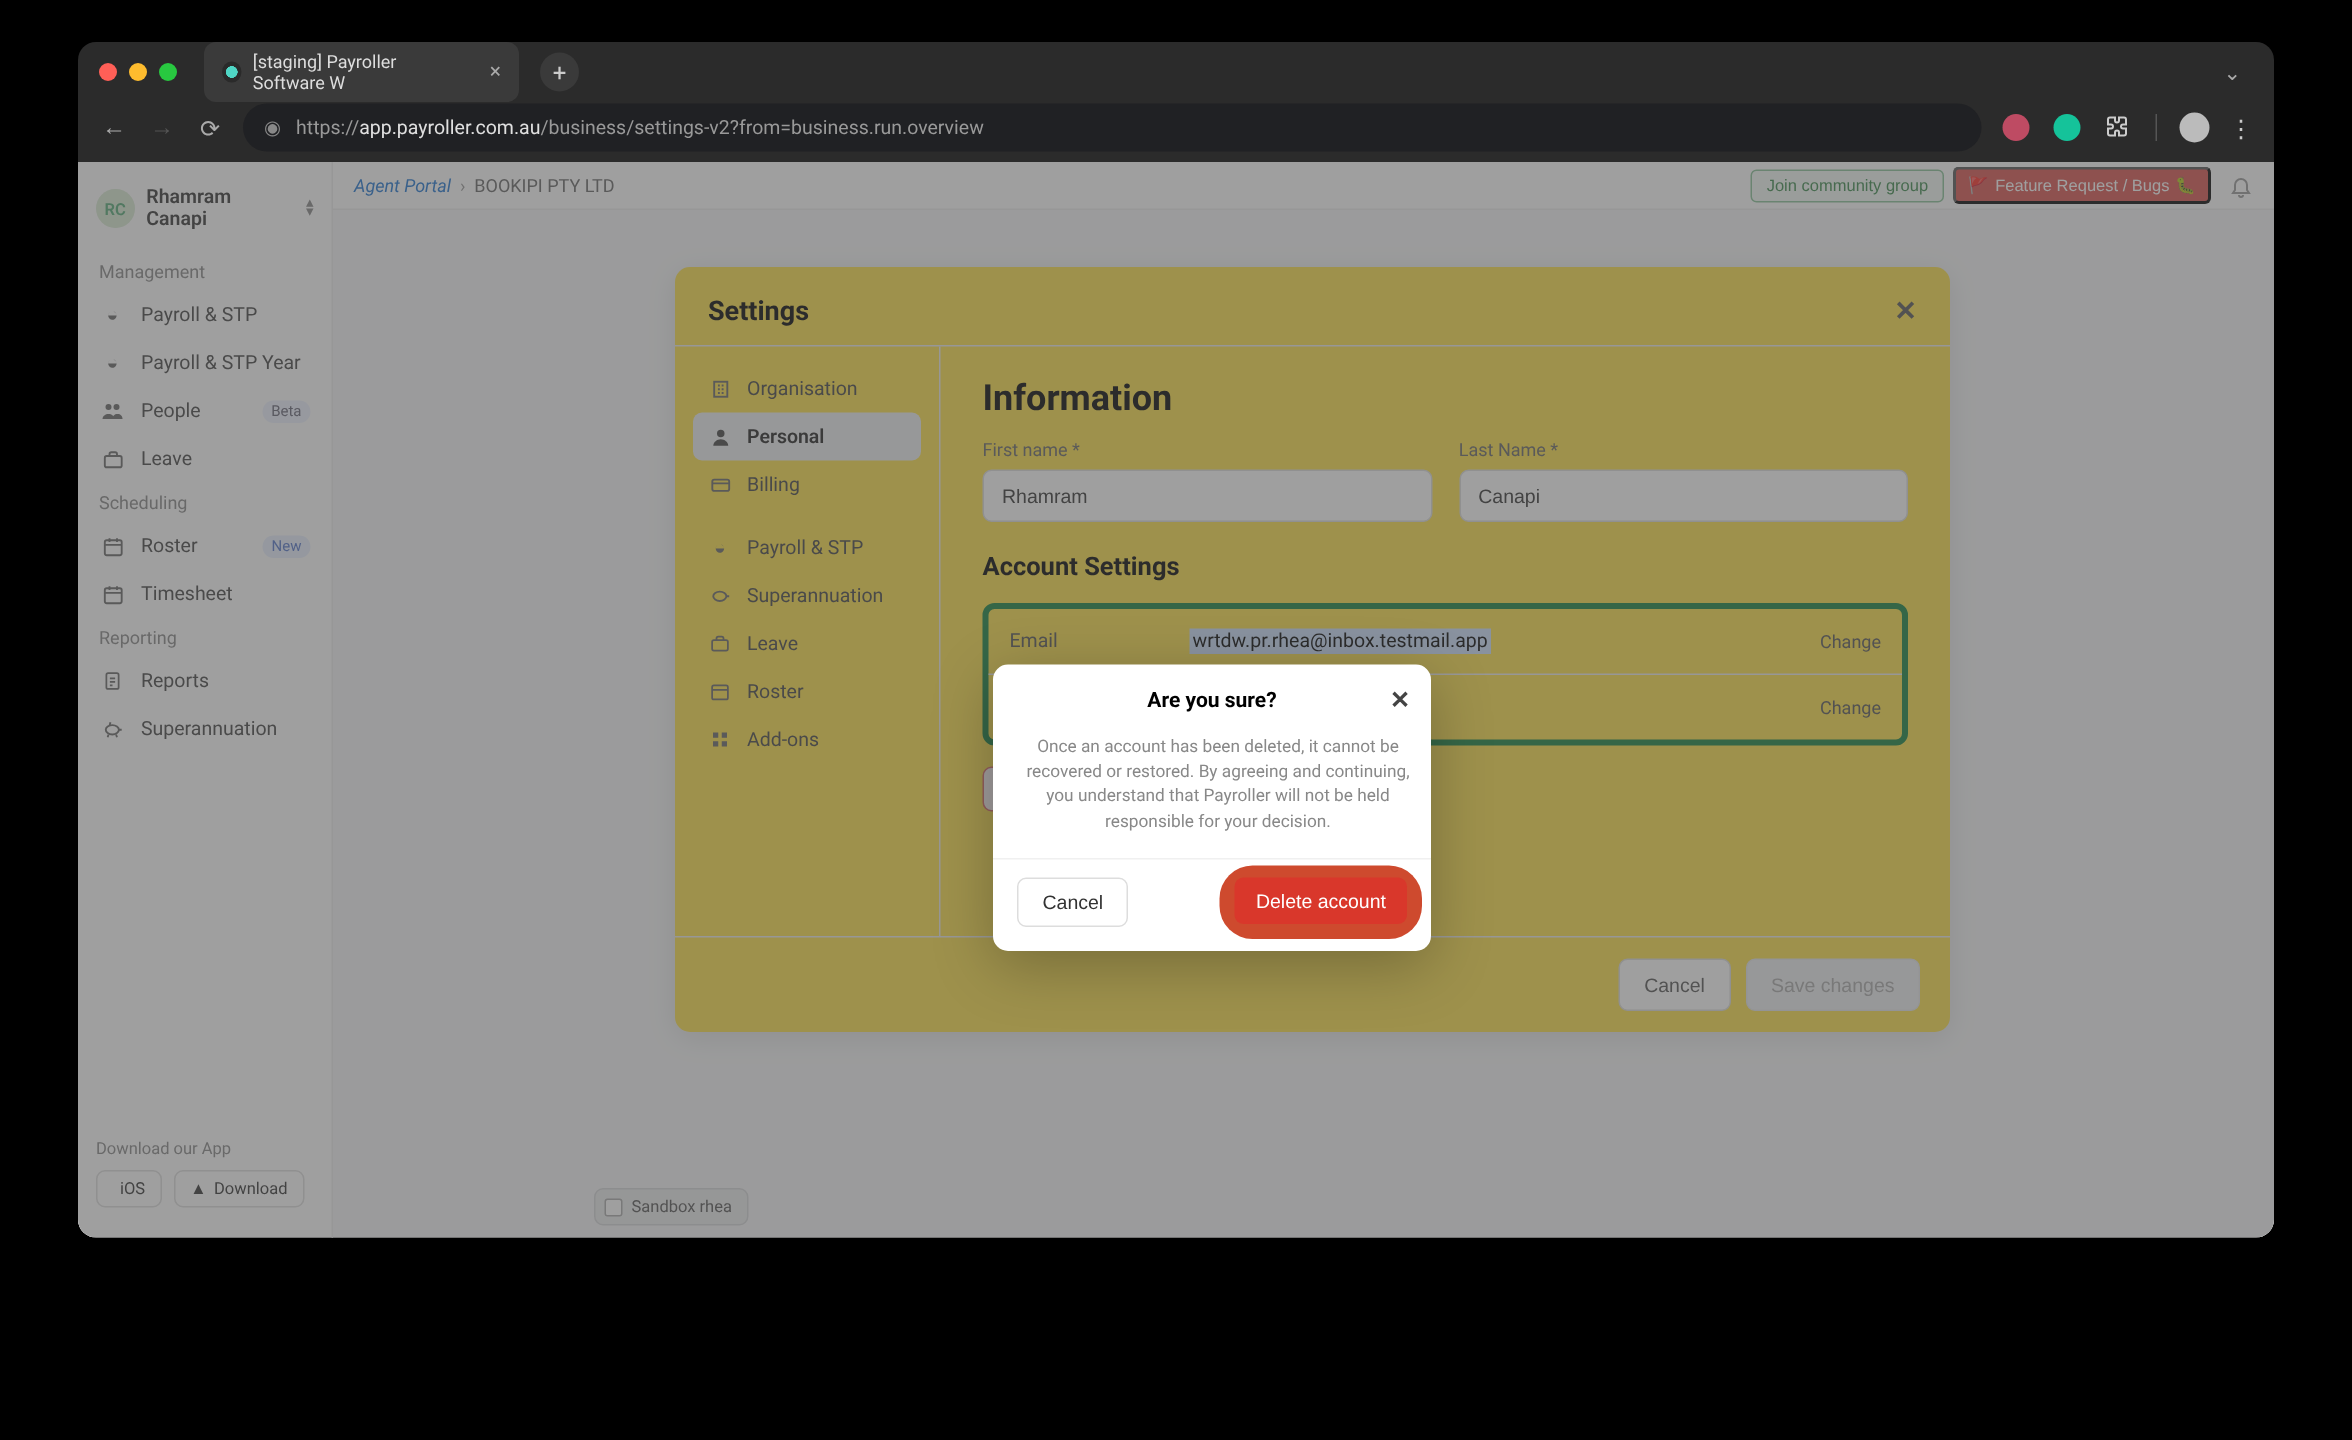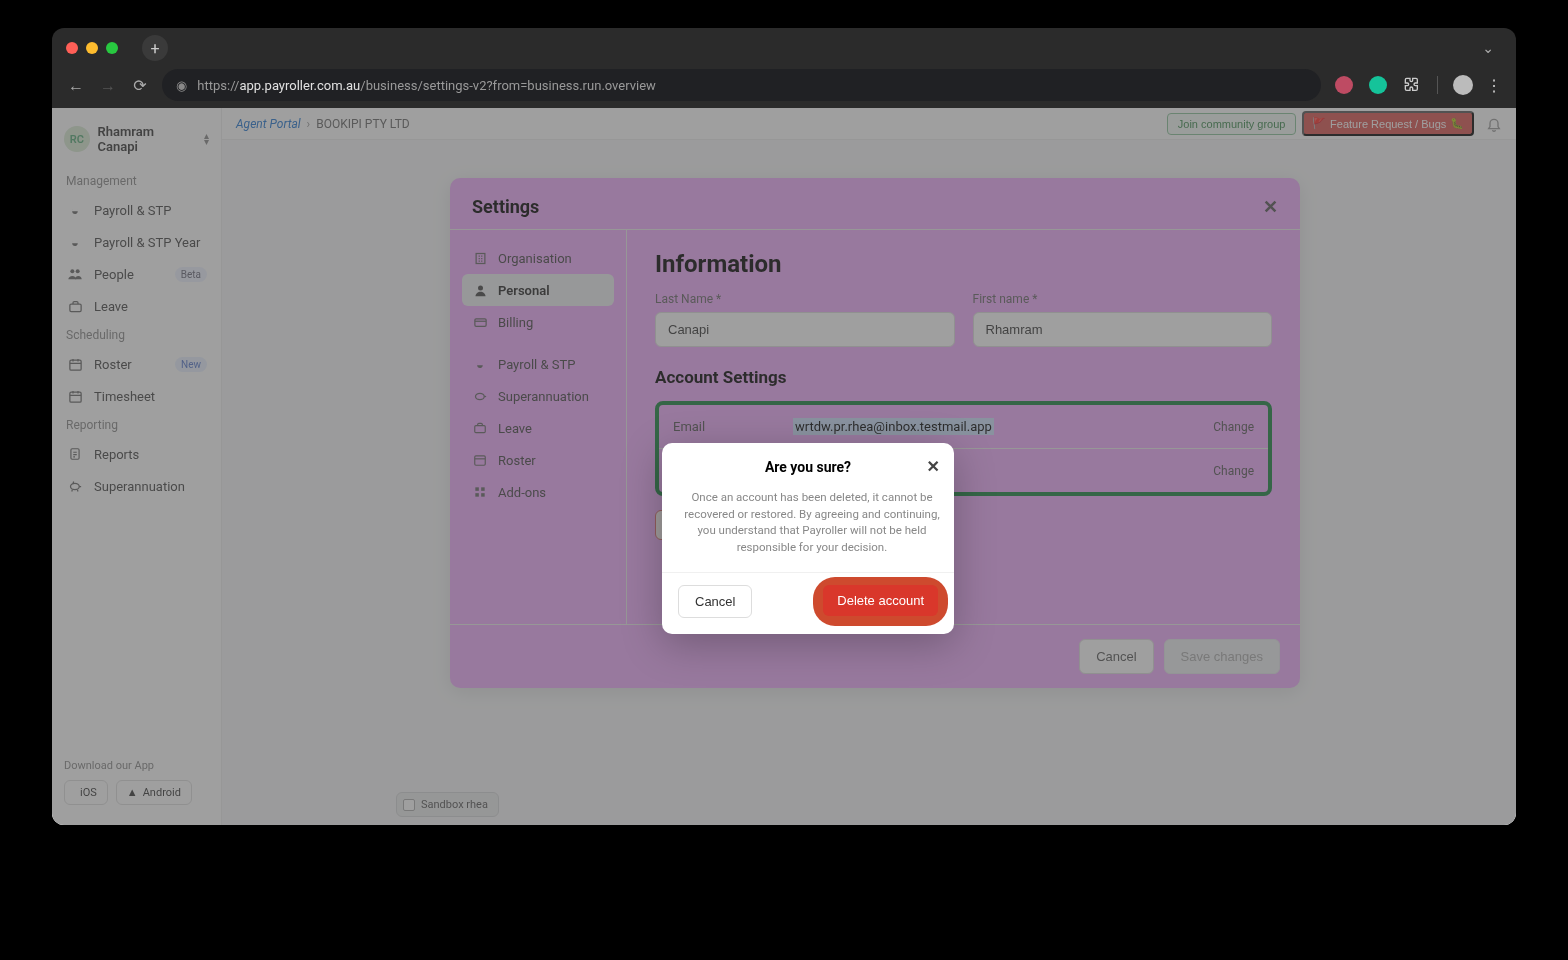--- a/index.html
+++ b/index.html
@@ -89,21 +89,21 @@
 .breadcrumb-link { color:#2176d2;font-style:italic; }
 .breadcrumb-sep { color:#999; }
 .breadcrumb-cur { color:#666; }
 .topbar-spacer { flex:1; }
 .btn-community { border:1px solid #8bc49a; color:#3d8a4e; background:#f3fbf5; padding:4px 10px; border-radius:4px; font-size:11px; }
 .btn-feature { background:#d9534f; color:#fff; padding:4px 8px; border-radius:4px; font-size:11px; display:flex; align-items:center; gap:4px;}
 .bell-icon { color:#999; font-size:14px; margin-left:6px;}
 
 .settings-modal {
   position:absolute; top:70px; left:228px; width:850px; height:510px;
-  background:#f0abfc; border-radius:10px; box-shadow: 0 4px 20px rgba(0,0,0,0.1);
+  background:#fde047; border-radius:10px; box-shadow: 0 4px 20px rgba(0,0,0,0.1);
   display:flex; flex-direction:column;
 }
 .settings-header { display:flex; align-items:center; padding:18px 22px 12px 22px; }
 .settings-title { font-size:18px; font-weight:700; }
 .settings-close { margin-left:auto; font-size:18px; color:#555; cursor:pointer; font-weight:bold;}
 .settings-body { flex:1; display:flex; border-top:1px solid #eee;}
 .settings-nav { width:176px; padding:12px 12px; }
 .snav-item { display:flex; align-items:center; gap:10px; padding:8px 10px; border-radius:6px; font-size:13px; color:#444; cursor:pointer; }
 .snav-item.active { background:#eef0f2; font-weight:600; color:#222;}
 .snav-item .sn-icon { width:16px; height:16px; display:flex; align-items:center; justify-content:center; color:#666;}
@@ -158,20 +158,25 @@
 </head>
 <body>
 
 <div class="browser-window">
   <div class="titlebar">
     <div class="traffic-lights">
       <div class="tl red"></div>
       <div class="tl yellow"></div>
       <div class="tl green"></div>
     </div>
+    <div class="tab">
+      <div class="tab-favicon"></div>
+      <span>[staging] Payroller Software W</span>
+      <span class="tab-close">×</span>
+    </div>
     <div class="newtab-btn">+</div>
     <div class="titlebar-spacer"></div>
     <div class="chevron-down-tb">⌄</div>
   </div>
 
   <div class="toolbar">
     <span class="nav-icon">←</span>
     <span class="nav-icon" style="color:#555">→</span>
     <span class="nav-icon">⟳</span>
     <div class="url-bar">
@@ -281,21 +286,21 @@
 
       <div class="sidebar-bottom">
         <div class="download-label">Download our App</div>
         <div class="app-buttons">
           <div class="app-btn">
             <span></span>
             <span>iOS</span>
           </div>
           <div class="app-btn">
             <span>▲</span>
-            <span>Android</span>
+            <span>Download</span>
           </div>
         </div>
       </div>
     </div>
 
     <div class="main">
       <div class="topbar">
         <span class="breadcrumb-link">Agent Portal</span>
         <span class="breadcrumb-sep">›</span>
         <span class="breadcrumb-cur">BOOKIPI PTY LTD</span>
@@ -389,26 +394,26 @@
                   </svg>
               </span>
               <span>Add-ons</span>
             </div>
           </div>
 
           <div class="settings-content">
             <div class="sc-heading">Information</div>
             <div class="field-row">
               <div class="field">
+                <div class="field-label">First name *</div>
+                <input class="field-input" value="Rhamram" style="">
+              </div>
+              <div class="field">
                 <div class="field-label">Last Name *</div>
                 <input class="field-input" value="Canapi" style="">
-              </div>
-              <div class="field">
-                <div class="field-label">First name *</div>
-                <input class="field-input" value="Rhamram" style="">
               </div>
             </div>
 
             <div class="acct-section-title">Account Settings</div>
             <div class="acct-box">
               <div class="acct-row">
                 <div class="acct-label">Email</div>
                 <div class="acct-value"><span class="hl">wrtdw.pr.rhea@inbox.testmail.app</span></div>
                 <span class="change-link">Change</span>
               </div>

